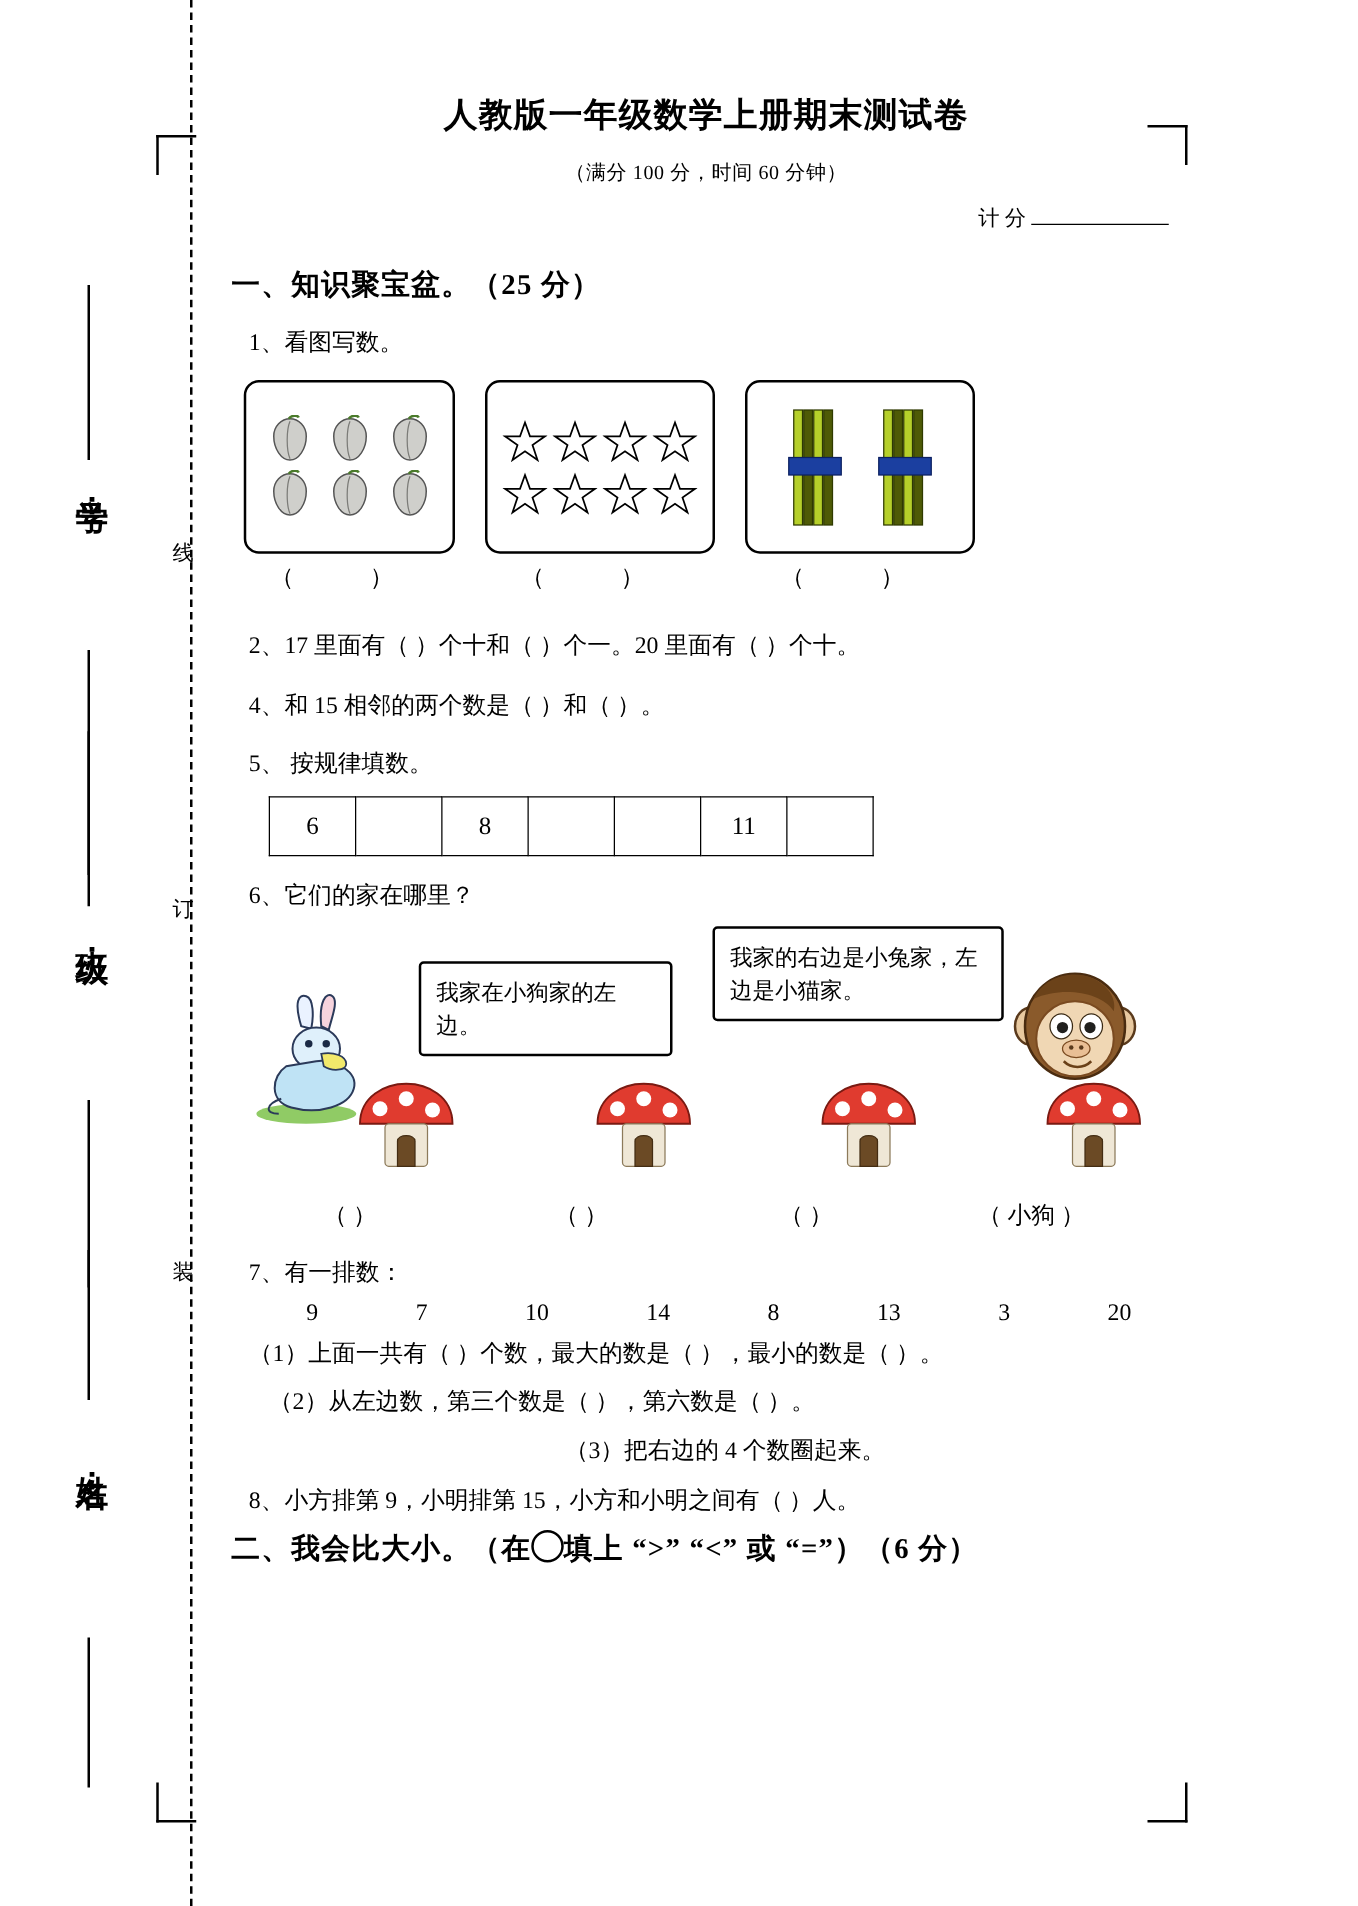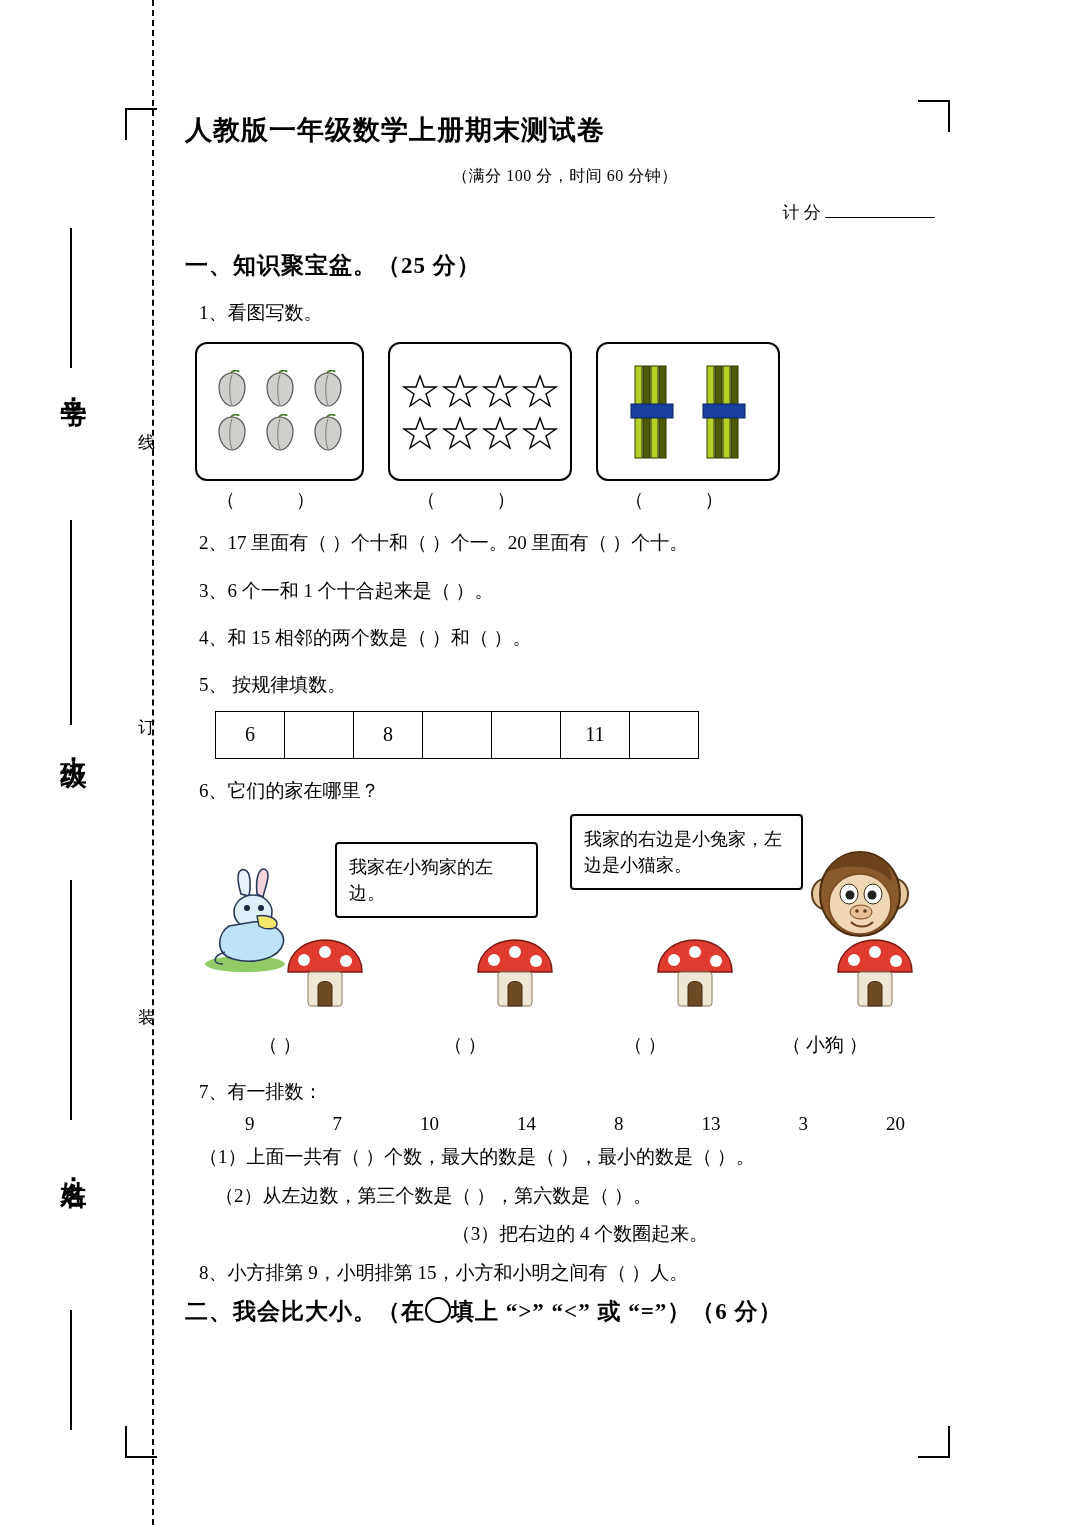--- a/index.html
+++ b/index.html
@@ -35,22 +35,22 @@
   .corner{position:absolute;width:30px;height:30px;}
   .corner.tl{border-left:2px solid #000;border-top:2px solid #000;}
   .corner.tr{border-right:2px solid #000;border-top:2px solid #000;}
   .corner.bl{border-left:2px solid #000;border-bottom:2px solid #000;}
   .corner.br{border-right:2px solid #000;border-bottom:2px solid #000;}
 
   
   .content{position:absolute;left:185px;top:0;width:760px;}
 
   .doc-title{
-    font-size:27px;font-weight:bold;
-    margin-top:112px;letter-spacing:1px;
+    text-align:center;font-size:27px;font-weight:bold;
+    margin-top:74px;letter-spacing:1px;
   }
   .doc-sub{
     text-align:center;font-size:16px;margin-top:18px;letter-spacing:0.5px;
   }
   .score-row{
     text-align:right;font-size:17px;margin-top:14px;padding-right:10px;
   }
   .score-blank{display:inline-block;width:110px;border-bottom:1px solid #000;height:16px;}
 
   .sec-head{
@@ -252,22 +252,21 @@
         </div>
       </div>
     </div>
 
     <div class="parens-row">
       <div class="parens-cell">（        ）</div>
       <div class="parens-cell wide">（        ）</div>
       <div class="parens-cell wide">（        ）</div>
     </div>
 
-    <div class="q" style="margin-left:14px;margin-top:14px;">2、17 里面有（        ）个十和（        ）个一。20 里面有（        ）个十。</div>
-    <div class="q" style="margin-left:14px;">3、6 个一和 1 个十合起来是（        ）。</div>
+    <div class="q" style="margin-left:14px;margin-top:26px;">2、17 里面有（        ）个十和（        ）个一。20 里面有（        ）个十。</div>
     <div class="q" style="margin-left:14px;">4、和 15 相邻的两个数是（        ）和（        ）。</div>
 
     <div class="q" style="margin-left:14px;">5、 按规律填数。</div>
     <table class="numtable">
       <tbody>
           <tr>
         <td>6</td>
         <td></td>
         <td>8</td>
         <td></td>

